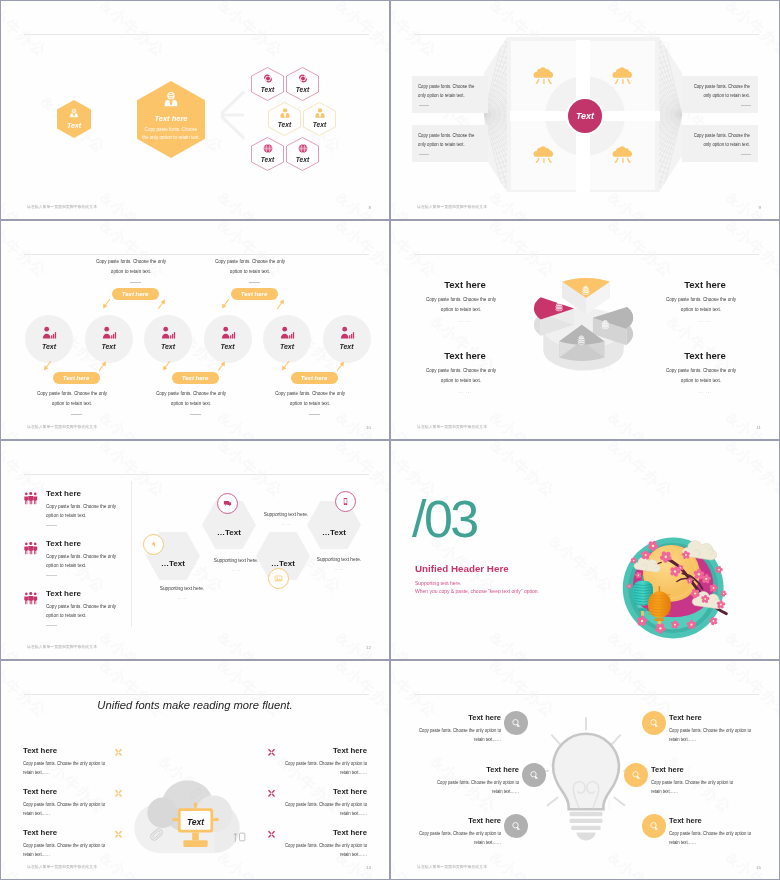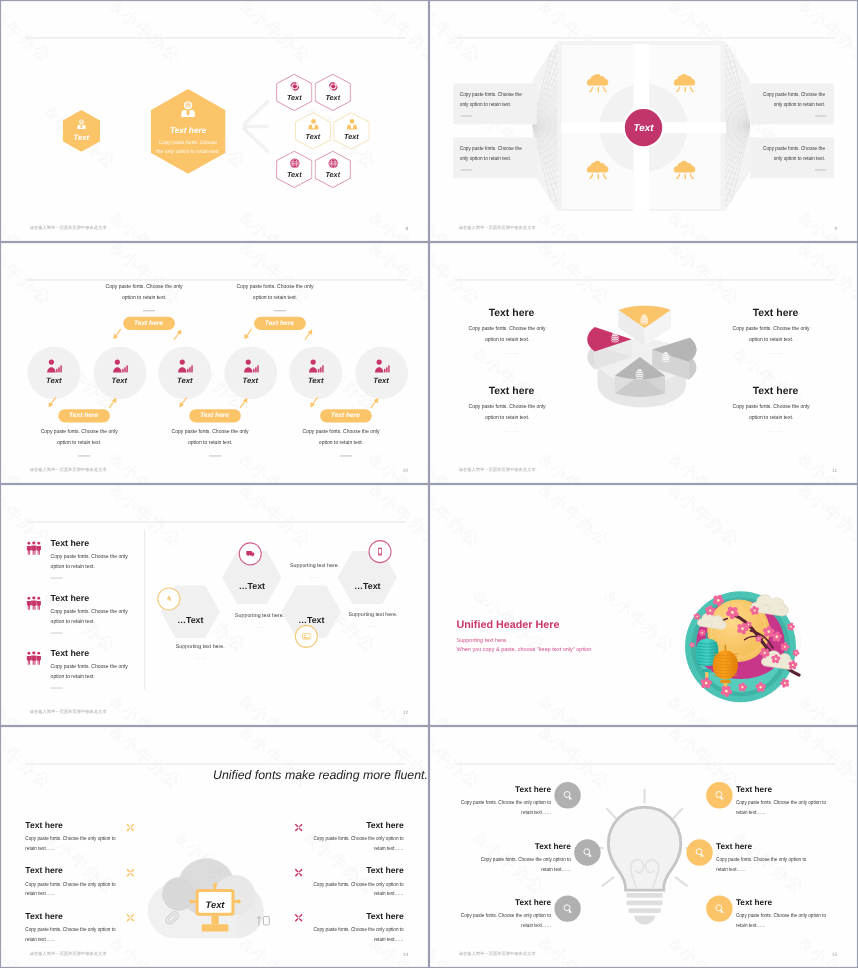--- a/index.html
+++ b/index.html
@@ -78,21 +78,21 @@
   .s5-hl{position:absolute;left:0;right:0;top:28px;text-align:center;font:bold 8px "Liberation Sans",sans-serif;color:#1c1c1c;line-height:1;}
   .s5-badge{position:absolute;width:21px;height:21px;border-radius:50%;background:#fff;border:1px solid #ccc;box-sizing:border-box;display:flex;align-items:center;justify-content:center;line-height:0;}
   .s5-sup{position:absolute;width:58px;text-align:center;}
   .s5-sup p{margin:0;font:4.8px/1.6 "Liberation Sans",sans-serif;color:#3a3a3a;}
   .s5-sup .dots{display:block;margin-top:3px;font:4px "Liberation Sans",sans-serif;color:#bdbdbd;}
   .s6-num{position:absolute;left:21px;top:52px;font:300 52px/1 "Liberation Sans",sans-serif;color:#3fa293;letter-spacing:-2.5px;}
   .s6-h{position:absolute;left:24px;top:122px;margin:0;font:bold 9.8px "Liberation Sans",sans-serif;color:#c8356b;}
   .s6-s1{position:absolute;left:24px;top:139px;margin:0;font:5px "Liberation Sans",sans-serif;color:#d4508a;}
   .s6-s2{position:absolute;left:24px;top:147px;margin:0;font:5px "Liberation Sans",sans-serif;color:#d4508a;}
   .s6-illu{position:absolute;left:227px;top:92px;line-height:0;}
-  .s7-hd{position:absolute;left:0;right:0;top:38px;margin:0;text-align:right;font:italic 11.2px "Liberation Sans",sans-serif;color:#1c1c1c;}
+  .s7-hd{position:absolute;left:0;right:0;top:38px;margin:0;text-align:center;font:italic 11.2px "Liberation Sans",sans-serif;color:#1c1c1c;}
   .s7-l,.s7-r{position:absolute;width:84px;}
   .s7-l{left:22px} .s7-r{right:22px;text-align:right}
   .s7-l h3,.s7-r h3{margin:0 0 4px;font:bold 7.8px "Liberation Sans",sans-serif;color:#1c1c1c;}
   .s7-l p,.s7-r p{margin:0;font:5.1px/1.8 "Liberation Sans",sans-serif;color:#3a3a3a;width:101px;transform:scaleX(.83);}
   .s7-l p{transform-origin:0 50%}
   .s7-r p{transform-origin:100% 50%;margin-left:-17px}
   .s7-li{position:absolute;left:112px;line-height:0;}
   .s7-ri{position:absolute;right:112px;line-height:0;}
   .s7-cloud{position:absolute;left:131px;top:117px;line-height:0;}
   .s7-mon{position:absolute;left:168px;top:141px;line-height:0;}
@@ -727,20 +727,21 @@
   </div>
   </div>
   <div class="foot">请在输入简单一页面和页脚中修改此文本</div>
   <div class="pno">12</div>
 </div>
 
 <div class="slide s5">
   <svg class="wm" viewBox="0 0 388 218">
         <use href="#wmk"></use>
       </svg>
+  <div class="s6-num">/03</div>
   <h2 class="s6-h">Unified Header Here</h2>
   <p class="s6-s1">Supporting text here.</p>
   <p class="s6-s2">When you copy &amp; paste, choose "keep text only" option.</p>
   <div class="s6-illu"><svg viewBox="0 0 124 120" width="114" height="110">
           <defs>
             <radialGradient id="moonG" cx="40%" cy="35%">
               <stop offset="0%" stop-color="#ffd98a"></stop>
               <stop offset="100%" stop-color="#f6c260"></stop>
             </radialGradient>
             <linearGradient id="lanT" x1="0" y1="0" x2="1" y2="0">

